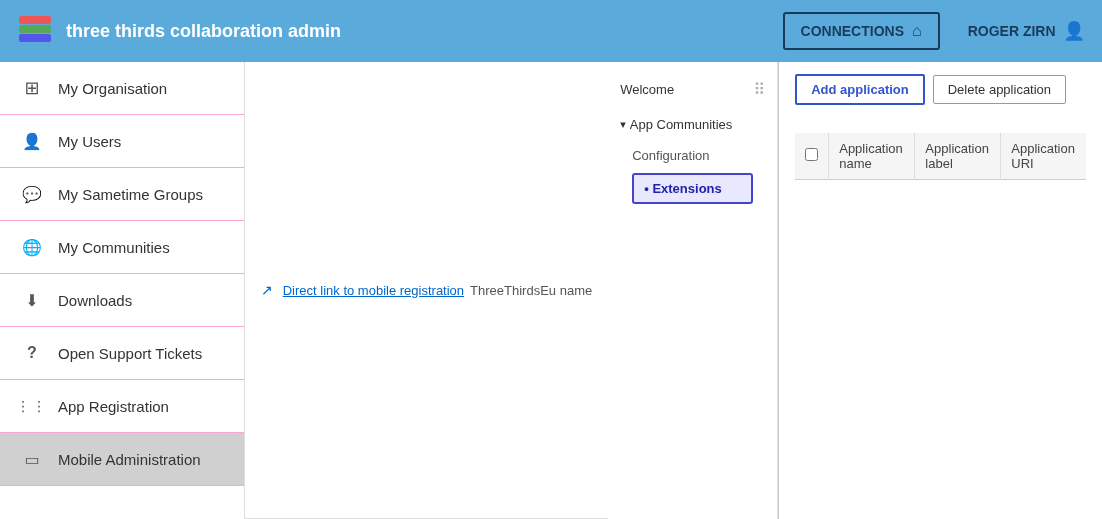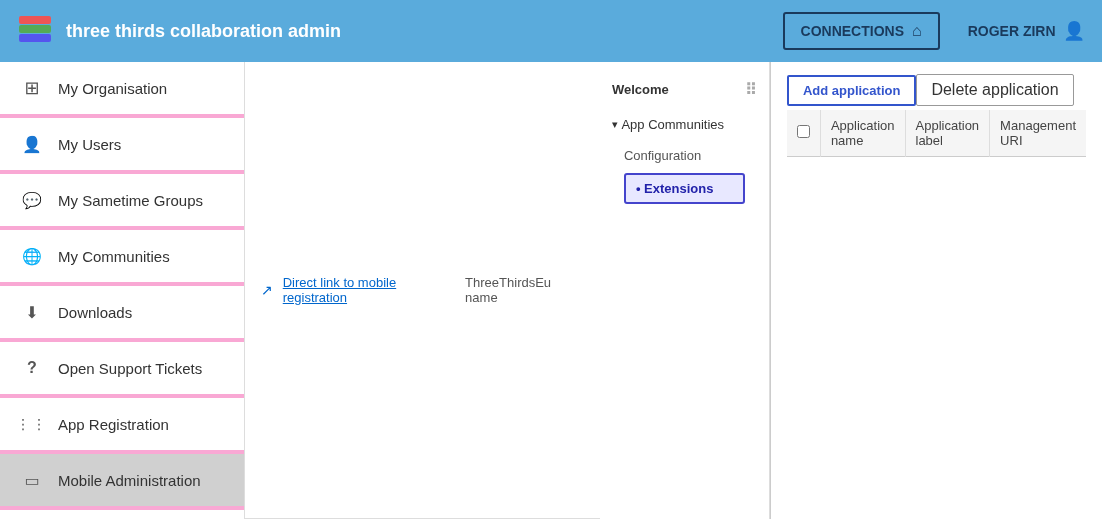--- a/index.html
+++ b/index.html
@@ -59,21 +59,21 @@
       flex-shrink: 0;
     }
     .sidebar-item {
       display: flex;
       align-items: center;
       gap: 14px;
       padding: 14px 20px;
       cursor: pointer;
       color: #333;
       font-size: 15px;
-      border-bottom: 4px solid #f9a8d4;
+      border-bottom: 1px solid #f9a8d4;
     }
     .sidebar-item.active { background: #d0d0d0; }
     .sidebar-icon {
       width: 24px;
       height: 24px;
       display: flex;
       align-items: center;
       justify-content: center;
       color: #555;
       flex-shrink: 0;
@@ -154,37 +154,38 @@
     
     .right-panel {
       flex: 1;
       padding: 12px 16px;
     }
 
     
     .action-bar {
       display: flex;
       align-items: center;
-      margin-bottom: 4px;
+      gap: 8px;
+      margin-bottom: 28px;
     }
     .btn-add {
       background: #fff;
       border: 2px solid #3355cc;
       color: #3355cc;
       font-weight: bold;
       font-size: 13px;
       padding: 6px 14px;
       cursor: pointer;
       border-radius: 2px;
     }
     .btn-delete {
       background: #fff;
       border: 1px solid #999;
       color: #333;
-      font-size: 16px;
+      font-size: 13px;
       padding: 6px 14px;
       cursor: pointer;
       border-radius: 2px;
     }
 
     
     .app-table {
       width: 100%;
       border-collapse: collapse;
       font-size: 13px;
@@ -204,21 +205,20 @@
     .checkbox-cell { width: 30px; }
 
     
     .nav-welcome {
       padding: 10px 12px;
       font-size: 13px;
       color: #333;
       display: flex;
       align-items: center;
       justify-content: space-between;
-      font-weight: bold;
     }
 
     
     .icon-grid::before { content: '⊞'; font-size: 18px; }
     .icon-person::before { content: '👤'; font-size: 16px; }
     .icon-chat::before { content: '💬'; font-size: 16px; }
     .icon-globe::before { content: '🌐'; font-size: 16px; }
     .icon-cloud::before { content: '⬇'; font-size: 16px; }
     .icon-support::before { content: '?'; font-size: 16px; font-weight: bold; }
     .icon-apps::before { content: '⋮⋮'; font-size: 14px; letter-spacing: 2px; }
@@ -334,21 +334,21 @@
           <button class="btn-delete">Delete application</button>
         </div>
         <table class="app-table">
           <thead>
             <tr>
               <th class="checkbox-cell">
                 <input type="checkbox" style="">
               </th>
               <th>Application name</th>
               <th>Application label</th>
-              <th>Management URI</th>
+              <th>Application URI</th>
             </tr>
           </thead>
           <tbody>
             
           </tbody>
         </table>
       </div>
     </div>
   </div>
 </div>

